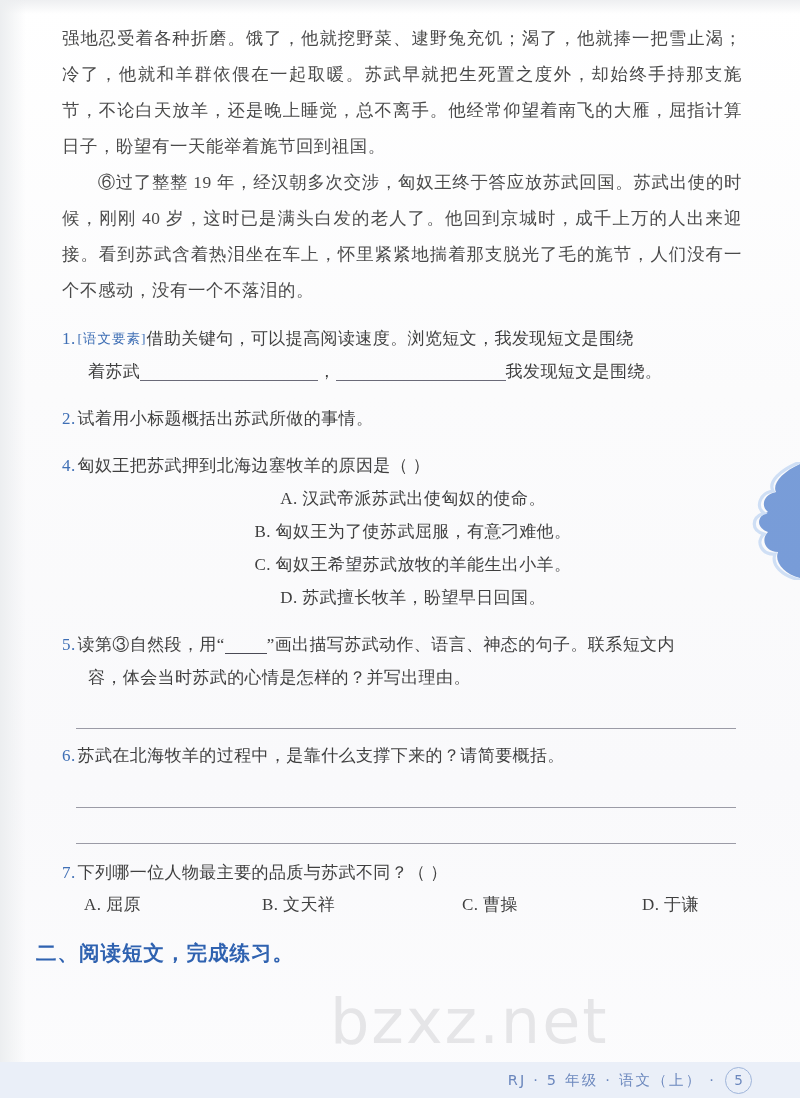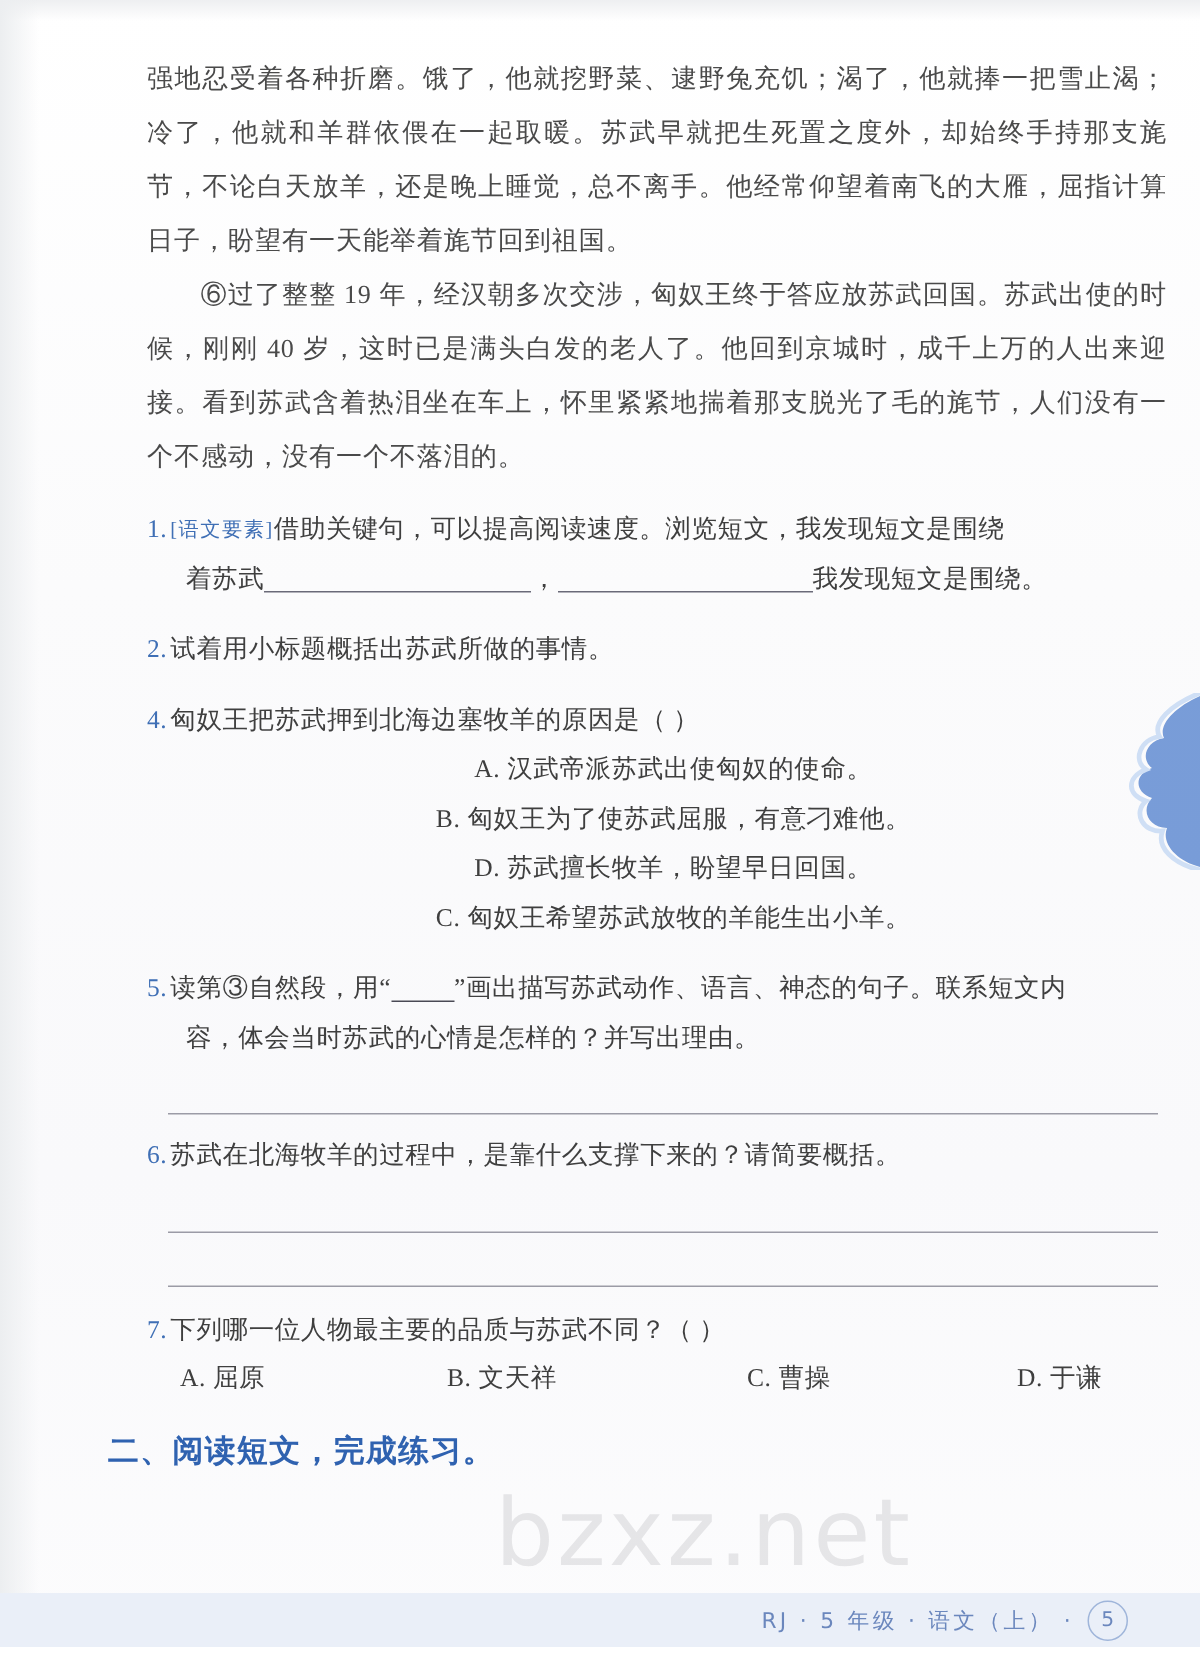--- a/index.html
+++ b/index.html
@@ -57,23 +57,22 @@
     position: absolute;
     right: 0;
     top: 462px;
     width: 58px;
     height: 118px;
   }
 
   .content {
     position: absolute;
     left: 62px;
-    top: 34px;
+    top: 20px;
     width: 680px;
-    margin-left: 36px;
   }
 
   
   .passage {
     font-family: "Liberation Serif", "DejaVu Serif", serif;
     font-size: 17.4px;
     line-height: 36px;
     letter-spacing: 0.6px;
     color: #4a4a4a;
     text-align: justify;
@@ -277,22 +276,22 @@
     <div class="q">
       <span class="qnum">2.</span><span class="qbody">试着用小标题概括出苏武所做的事情。</span>
     </div>
 
 
     <div class="q">
       <span class="qnum">4.</span><span class="qbody">匈奴王把苏武押到北海边塞牧羊的原因是（      ）</span>
       <div class="opt-stack">
         <div>A. 汉武帝派苏武出使匈奴的使命。</div>
         <div>B. 匈奴王为了使苏武屈服，有意刁难他。</div>
+        <div>C. 匈奴王希望苏武放牧的羊能生出小羊。</div>
         <div>D. 苏武擅长牧羊，盼望早日回国。</div>
-        <div>C. 匈奴王希望苏武放牧的羊能生出小羊。</div>
       </div>
     </div>
 
     <div class="q">
       <span class="qnum">5.</span><span class="qbody">读第③自然段，用“</span><span class="blank blank-short"></span><span class="qbody">”画出描写苏武动作、语言、神态的句子。联系短文内</span>
       <div class="qsub">容，体会当时苏武的心情是怎样的？并写出理由。</div>
       <div class="answer-line" style="margin-top:34px;"></div>
     </div>
 
     <div class="q" style="margin-top:10px;">

